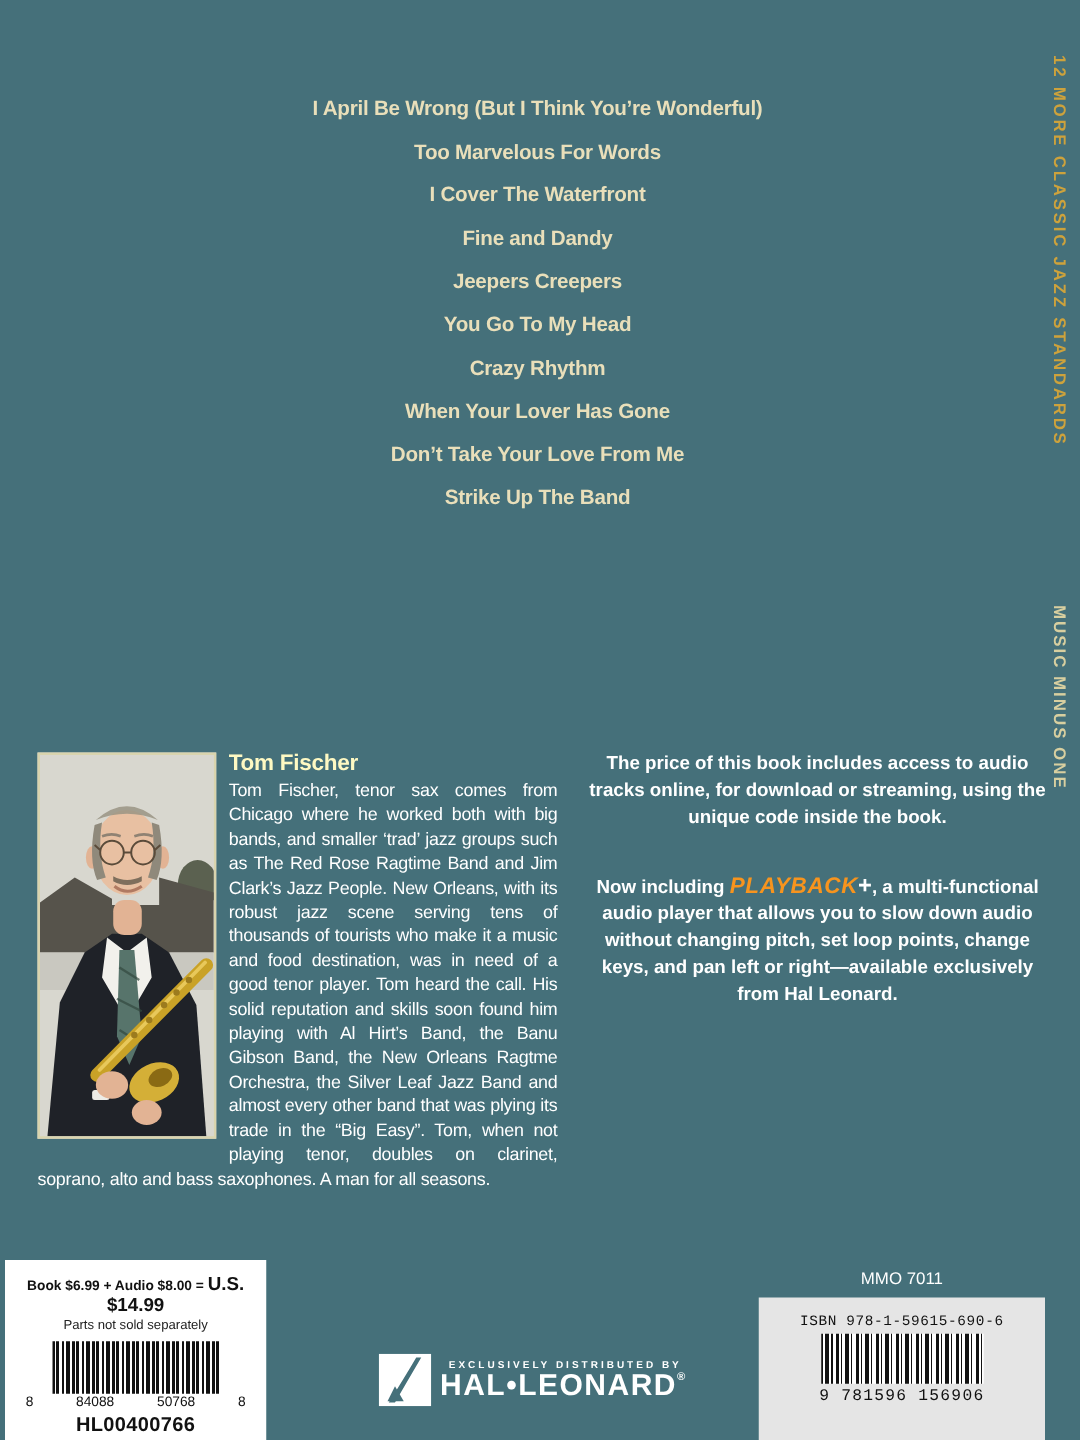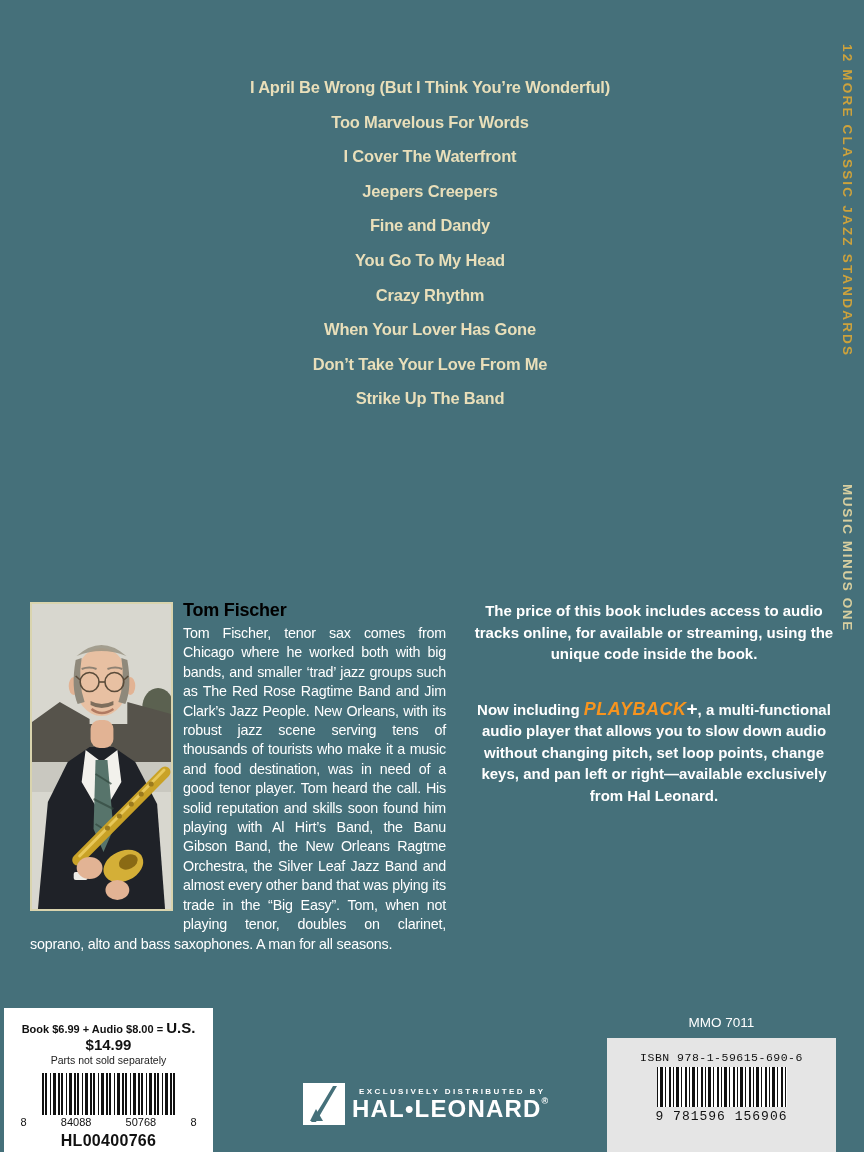--- a/index.html
+++ b/index.html
@@ -24,21 +24,21 @@
   .spine-top { top:44px; color:#CDA23C; letter-spacing:2.2px; }
   .spine-bottom { top:484px; color:#D8CFA0; letter-spacing:1.6px; }
 
   
   .bio { position:absolute; left:30px; top:600px; width:416px; color:#FFFFFF; }
   .bio-photo {
     float:left; width:143px; height:309px; margin:2px 10px 6px 0;
     border:2px solid #D9D4AE; box-sizing:border-box; background:#D8D7CF;
   }
   .bio-photo svg { display:block; width:100%; height:100%; }
-  .bio-heading { margin:0 0 3px 0; font-size:18px; font-weight:bold; color:#000000; letter-spacing:-0.2px; }
+  .bio-heading { margin:0 0 3px 0; font-size:18px; font-weight:bold; color:#fef9c3; letter-spacing:-0.2px; }
   .bio-text { margin:0; font-size:14.3px; line-height:19.4px; text-align:justify; letter-spacing:-0.2px; }
 
   
   .info { position:absolute; left:468px; top:600px; width:372px; text-align:center; color:#FFFFFF; font-weight:bold; }
   .info p { margin:0; font-size:15px; line-height:21.5px; }
   .info .p2 { margin-top:33px; }
   .playback { color:#F7941E; font-style:italic; font-weight:800; font-size:18px; letter-spacing:0.5px; }
   .playback-plus { color:#FFFFFF; font-style:normal; font-weight:800; font-size:19px; }
 
   
@@ -83,22 +83,22 @@
 </style>
 </head>
 <body>
 
 <div class="page">
 
   <ul class="song-list">
     <li>I April Be Wrong (But I Think You’re Wonderful)</li>
     <li>Too Marvelous For Words</li>
     <li>I Cover The Waterfront</li>
+    <li>Fine and Dandy</li>
     <li>Jeepers Creepers</li>
-    <li>Fine and Dandy</li>
     <li>You Go To My Head</li>
     <li>Crazy Rhythm</li>
     <li>When Your Lover Has Gone</li>
     <li>Don’t Take Your Love From Me</li>
     <li>Strike Up The Band</li>
   </ul>
 
   <div class="spine-top">12 MORE CLASSIC JAZZ STANDARDS</div>
   <div class="spine-bottom">MUSIC MINUS ONE</div>
 
@@ -142,21 +142,21 @@
         <rect x="42" y="268" width="14" height="8" rx="2" fill="#EDECE6"></rect>
         <ellipse cx="58" cy="264" rx="13" ry="11" fill="#E2B394"></ellipse>
         <ellipse cx="86" cy="286" rx="12" ry="10" fill="#E2B394"></ellipse>
       </svg>
     </div>
     <h3 class="bio-heading">Tom Fischer</h3>
     <p class="bio-text">Tom Fischer, tenor sax comes from Chicago where he worked both with big bands, and smaller ‘trad’ jazz groups such as The Red Rose Ragtime Band and Jim Clark’s Jazz People. New Orleans, with its robust jazz scene serving tens of thousands of tourists who make it a music and food destination, was in need of a good tenor player. Tom heard the call. His solid reputation and skills soon found him playing with Al Hirt’s Band, the Banu Gibson Band, the New Orleans Ragtme Orchestra, the Silver Leaf Jazz Band and almost every other band that was plying its trade in the “Big Easy”. Tom, when not playing tenor, doubles on clarinet, soprano, alto and bass saxophones. A man for all seasons.</p>
   </div>
 
   <div class="info">
-    <p class="p1">The price of this book includes access to audio tracks online, for available or streaming, using the unique code inside the book.</p>
+    <p class="p1">The price of this book includes access to audio tracks online, for download or streaming, using the unique code inside the book.</p>
     <p class="p2"><span>Now including </span><span class="playback">PLAYBACK</span><span class="playback-plus">+</span><span>, a multi-functional audio player that allows you to slow down audio without changing pitch, set loop points, change keys, and pan left or right—available exclusively from Hal Leonard.</span></p>
   </div>
 
   <div class="price-box">
     <div class="price-line"><span>Book $6.99 + Audio $8.00 = </span><span class="price-main">U.S. $14.99</span></div>
     <div class="price-note">Parts not sold separately</div>
     <div class="upc-bars"></div>
     <div class="upc-digits">
       <span>8</span>
       <span>84088</span>

